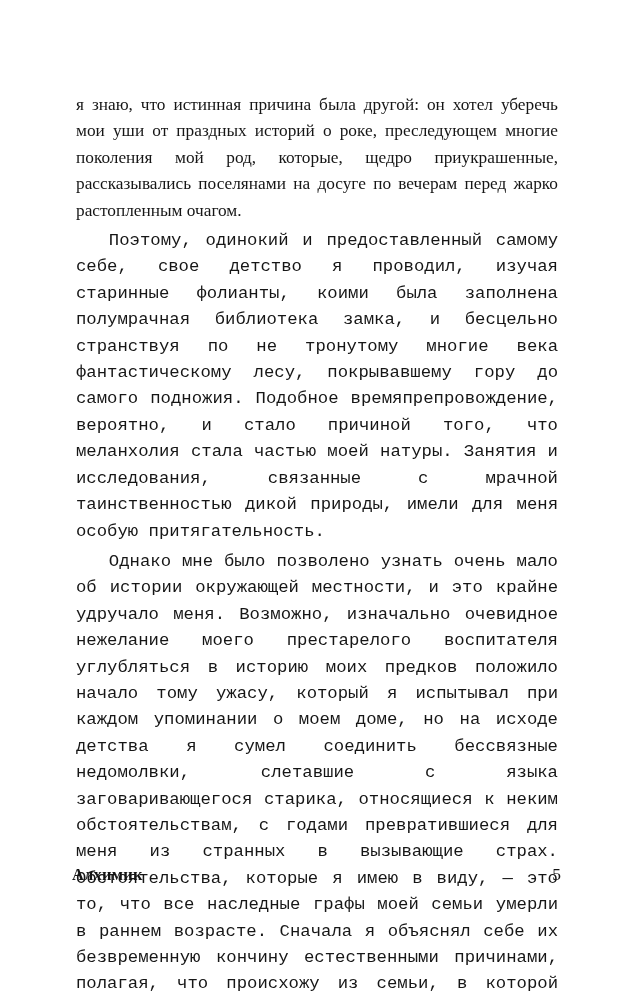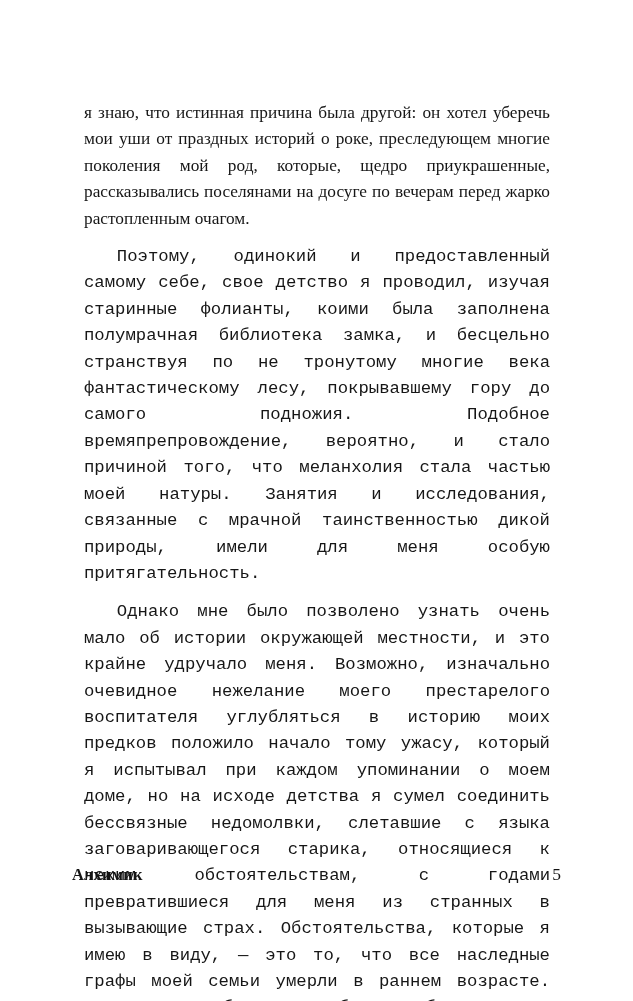--- a/index.html
+++ b/index.html
@@ -27,21 +27,21 @@
     top: 88px;
     width: 490px;
     font-size: 17.3px;
     line-height: 26.4px;
     text-align: justify;
     text-justify: inter-word;
     hyphens: manual;
     color: #161616;
   }
   .para {
-    margin: 12px;
+    margin: 4px;
     text-indent: 0;
   }
   .para + .para {
     text-indent: 1.9em;
     font-family: Liberation Mono, monospace;
   }
   .footer {
     position: absolute;
     left: 72px;
     right: 72px;

